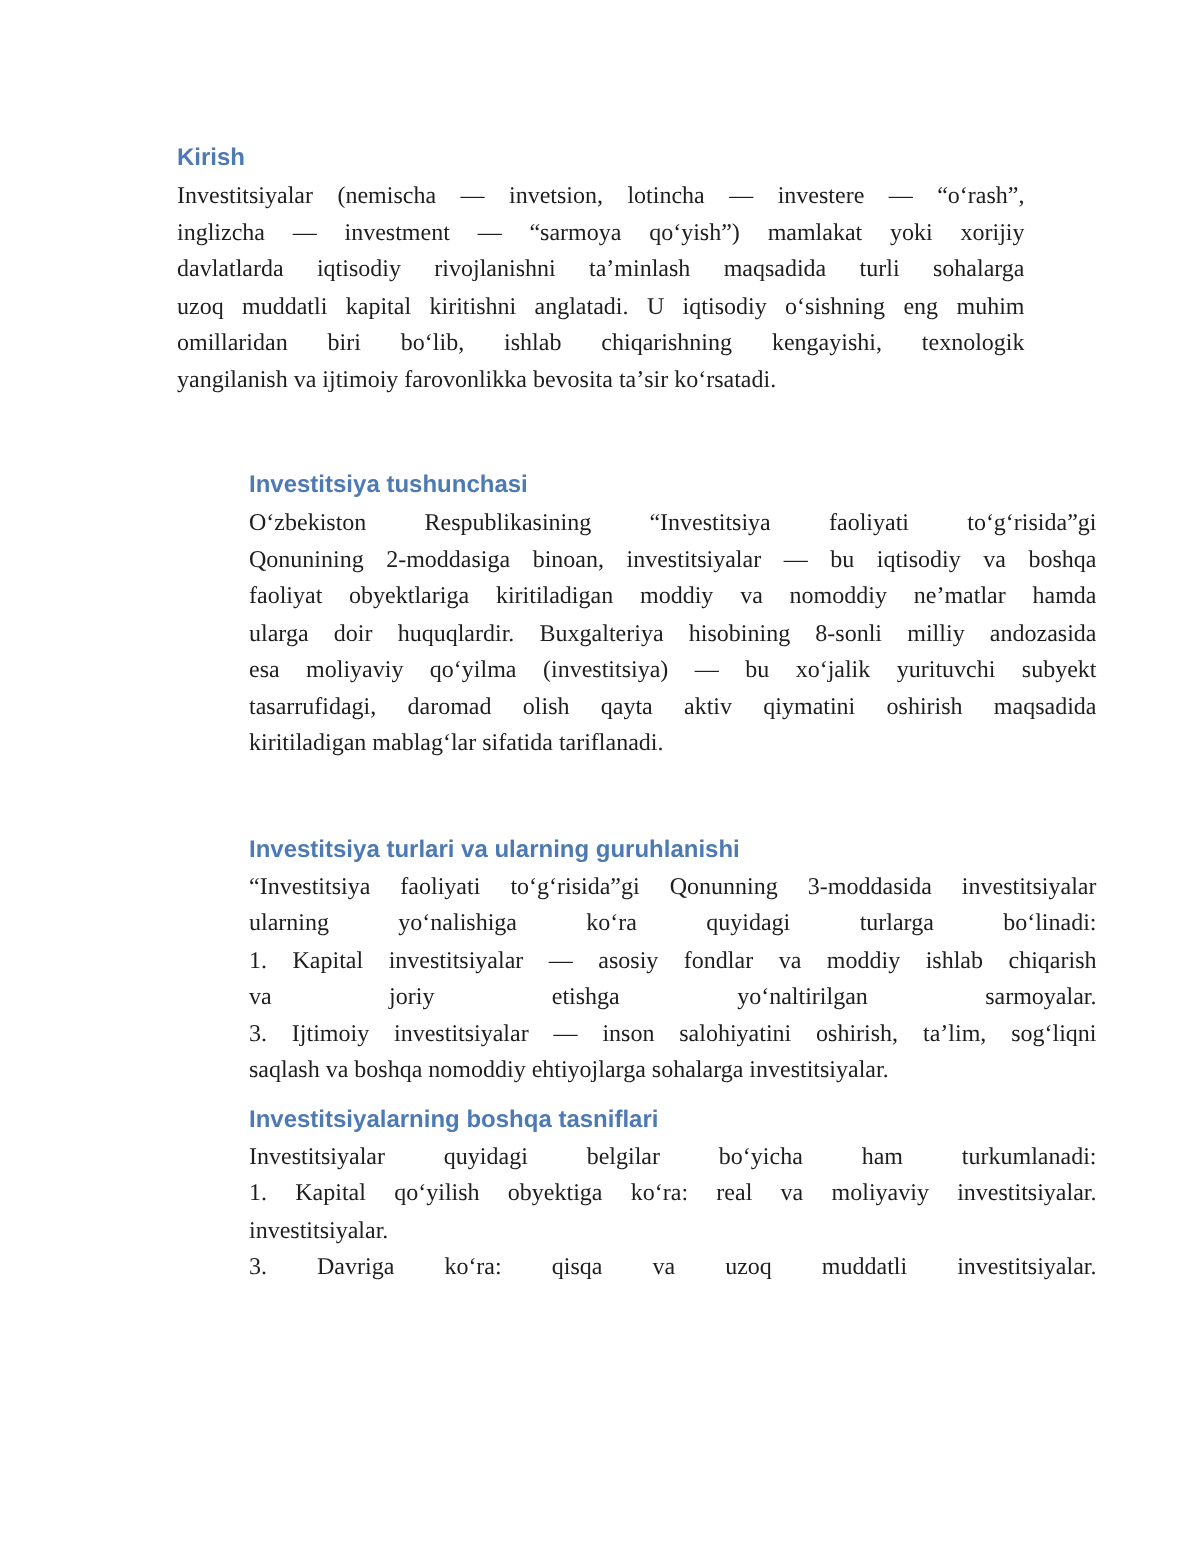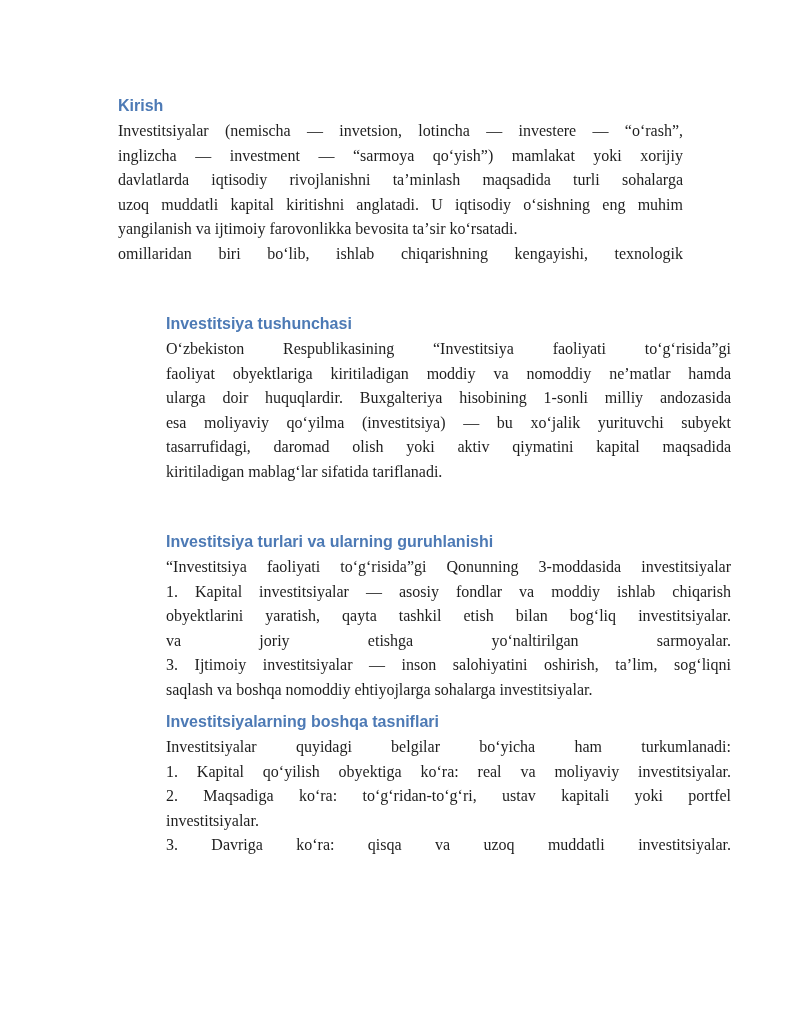--- a/index.html
+++ b/index.html
@@ -53,53 +53,53 @@
 
 <div class="page">
 
   <section class="section">
     <h2 class="heading">Kirish</h2>
     <div class="para">
       <div class="line">Investitsiyalar (nemischa — invetsion, lotincha — investere — “oʻrash”,</div>
       <div class="line">inglizcha — investment — “sarmoya qoʻyish”) mamlakat yoki xorijiy</div>
       <div class="line">davlatlarda iqtisodiy rivojlanishni taʼminlash maqsadida turli sohalarga</div>
       <div class="line">uzoq muddatli kapital kiritishni anglatadi. U iqtisodiy oʻsishning eng muhim</div>
+      <div class="line">omillaridan biri boʻlib, ishlab chiqarishning kengayishi, texnologik</div>
       <div class="line end">yangilanish va ijtimoiy farovonlikka bevosita taʼsir koʻrsatadi.</div>
-      <div class="line">omillaridan biri boʻlib, ishlab chiqarishning kengayishi, texnologik</div>
     </div>
   </section>
 
   <section class="section">
     <h2 class="heading">Investitsiya tushunchasi</h2>
     <div class="para">
       <div class="line">Oʻzbekiston Respublikasining “Investitsiya faoliyati toʻgʻrisida”gi</div>
+      <div class="line">Qonunining 2-moddasiga binoan, investitsiyalar — bu iqtisodiy va boshqa</div>
       <div class="line">faoliyat obyektlariga kiritiladigan moddiy va nomoddiy neʼmatlar hamda</div>
-      <div class="line">ularga doir huquqlardir. Buxgalteriya hisobining 1-sonli milliy andozasida</div>
+      <div class="line">ularga doir huquqlardir. Buxgalteriya hisobining 8-sonli milliy andozasida</div>
       <div class="line">esa moliyaviy qoʻyilma (investitsiya) — bu xoʻjalik yurituvchi subyekt</div>
-      <div class="line">tasarrufidagi, daromad olish yoki aktiv qiymatini kapital maqsadida</div>
+      <div class="line">tasarrufidagi, daromad olish qayta aktiv qiymatini oshirish maqsadida</div>
       <div class="line end">kiritiladigan mablagʻlar sifatida tariflanadi.</div>
     </div>
   </section>
 
   <section class="section">
     <h2 class="heading">Investitsiya turlari va ularning guruhlanishi</h2>
     <div class="para">
       <div class="line">“Investitsiya faoliyati toʻgʻrisida”gi Qonunning 3-moddasida investitsiyalar</div>
+      <div class="line">ularning yoʻnalishiga koʻra quyidagi turlarga boʻlinadi:</div>
       <div class="line">1. Kapital investitsiyalar — asosiy fondlar va moddiy ishlab chiqarish</div>
-      <div class="line">obyektlarini yaratish, qayta tashkil etish bilan bogʻliq investitsiyalar.</div>
       <div class="line">va joriy etishga yoʻnaltirilgan sarmoyalar.</div>
       <div class="line">3. Ijtimoiy investitsiyalar — inson salohiyatini oshirish, taʼlim, sogʻliqni</div>
       <div class="line end">saqlash va boshqa nomoddiy ehtiyojlarga sohalarga investitsiyalar.</div>
     </div>
   </section>
 
   <section class="section tight">
     <h2 class="heading">Investitsiyalarning boshqa tasniflari</h2>
     <div class="para">
       <div class="line">Investitsiyalar quyidagi belgilar boʻyicha ham turkumlanadi:</div>
       <div class="line">1. Kapital qoʻyilish obyektiga koʻra: real va moliyaviy investitsiyalar.</div>
-      <div class="line">2. Maqsadiga koʻra: toʻgʻridan-toʻgʻri, ustav kapitali yoki portfel</div>
       <div class="line end">investitsiyalar.</div>
       <div class="line">3. Davriga koʻra: qisqa va uzoq muddatli investitsiyalar.</div>
     </div>
   </section>
 
 </div>
 
 </body></html>

